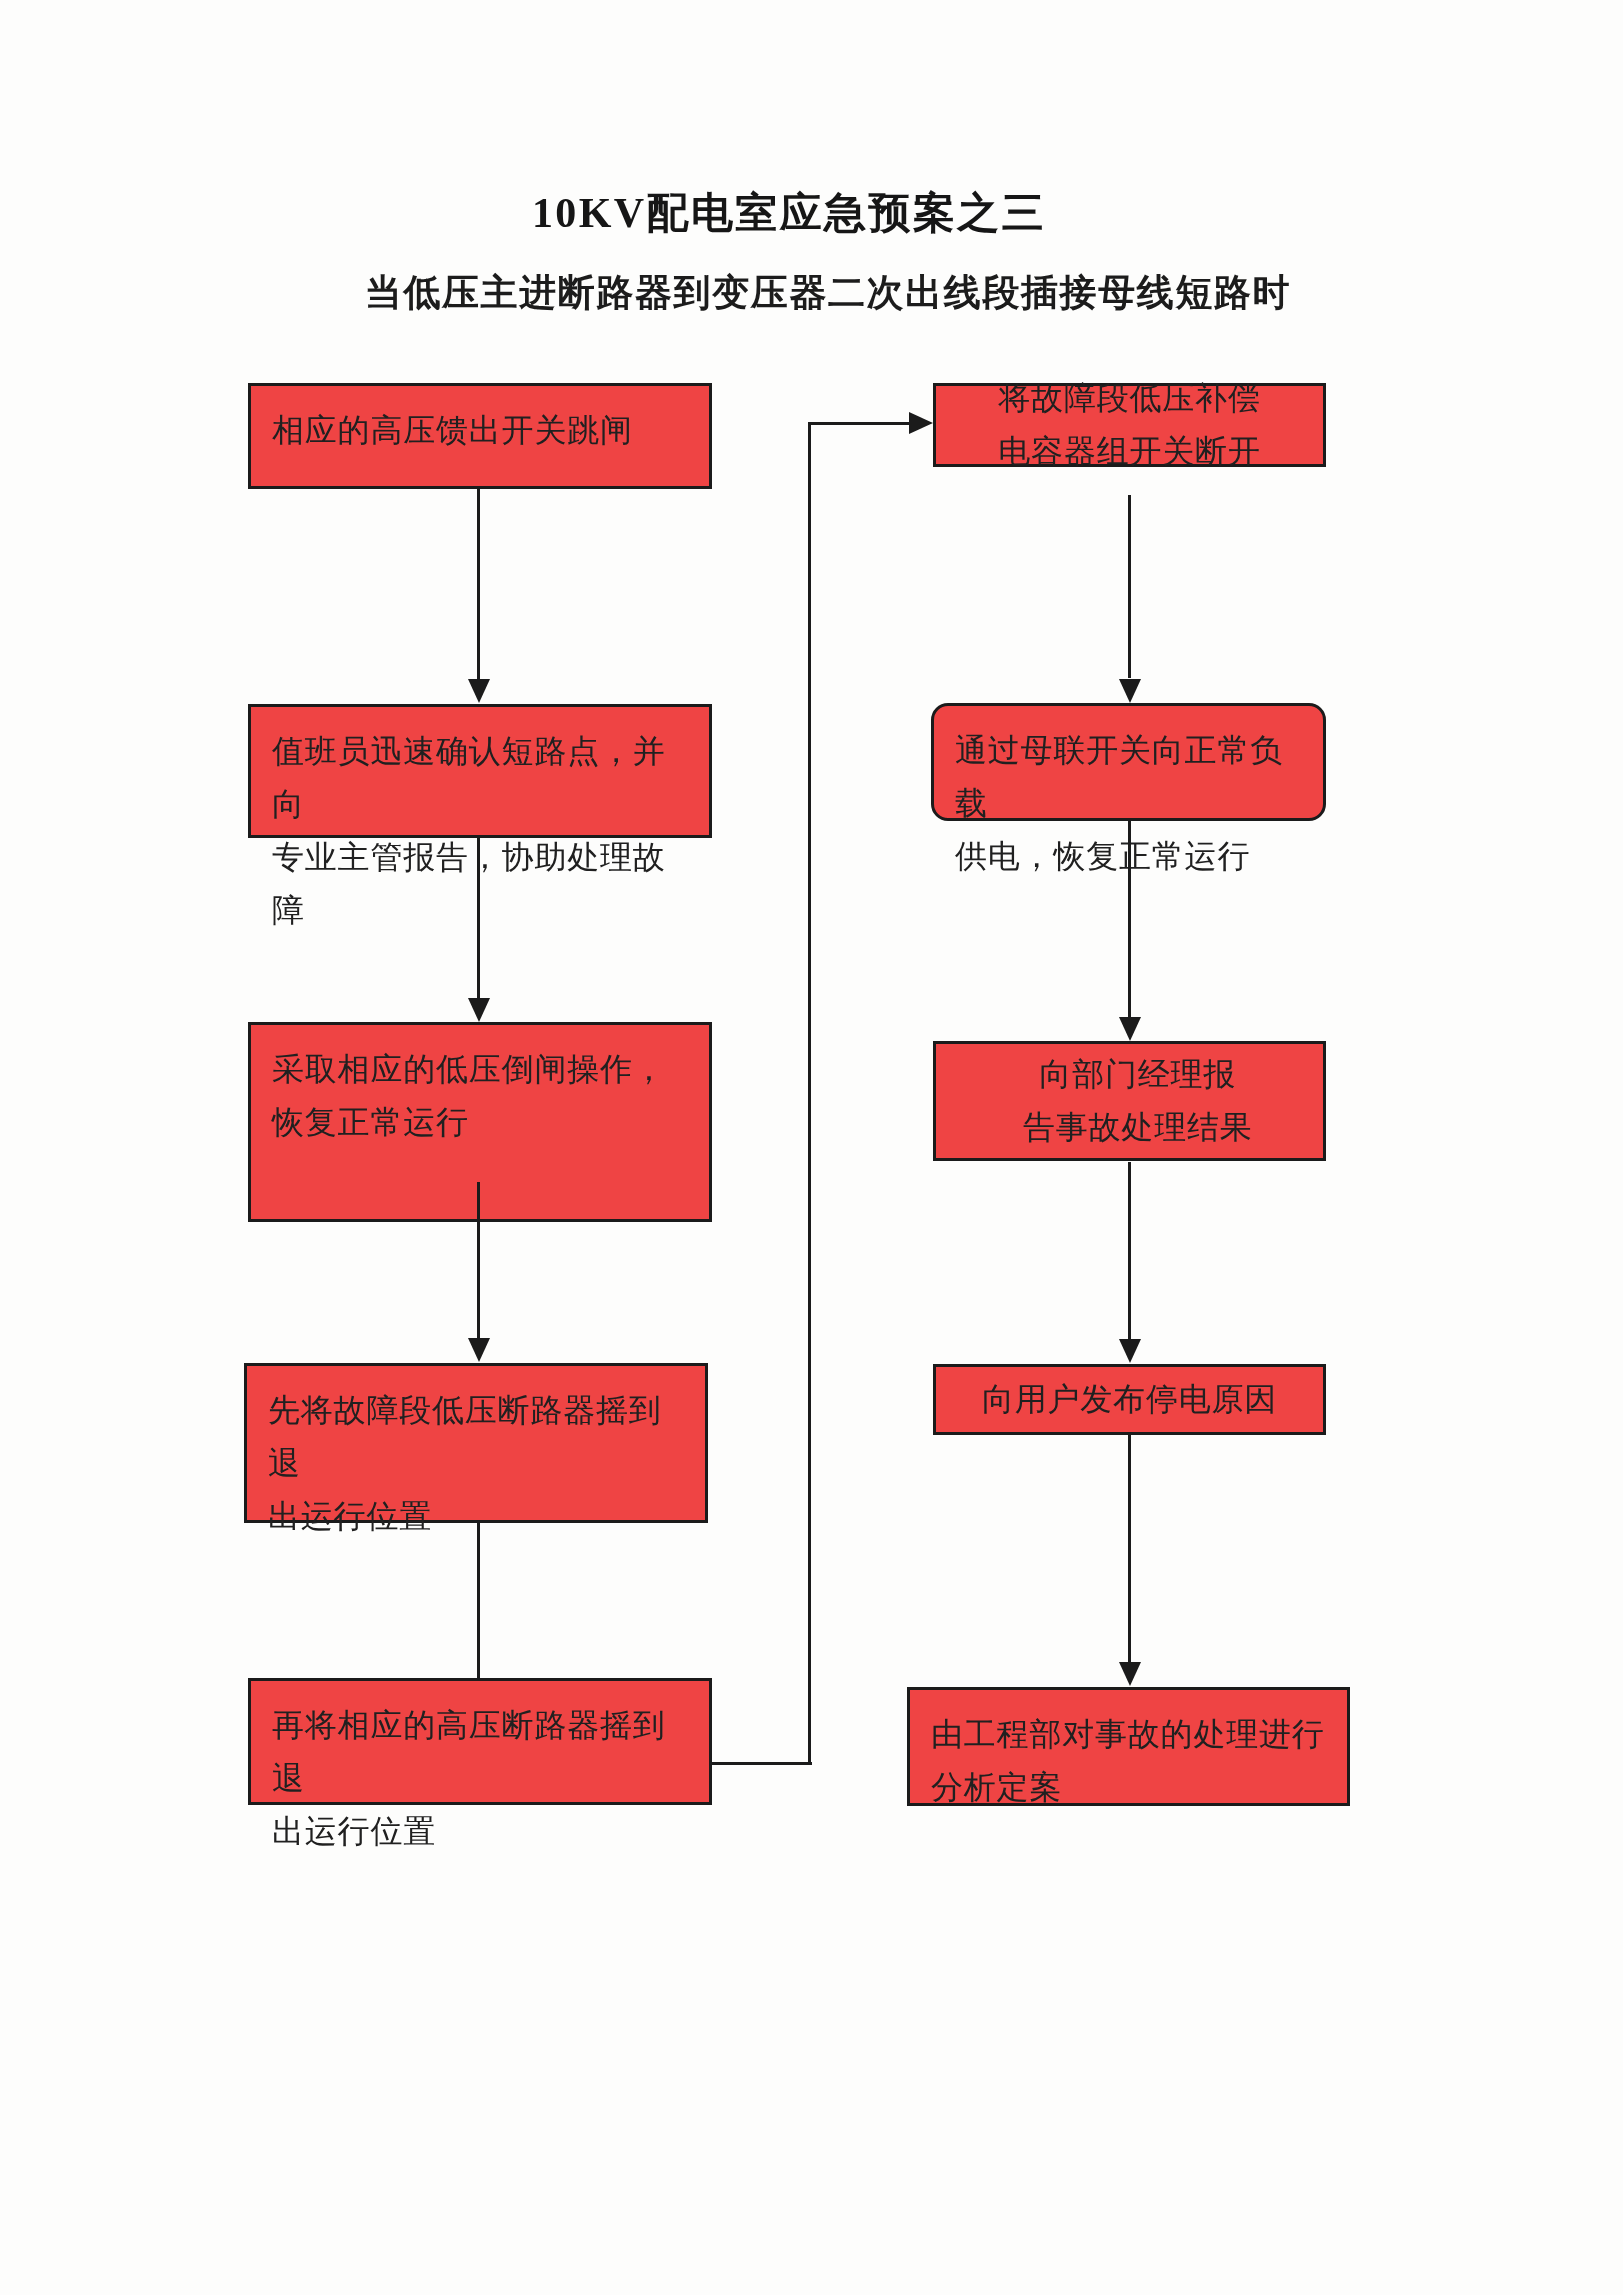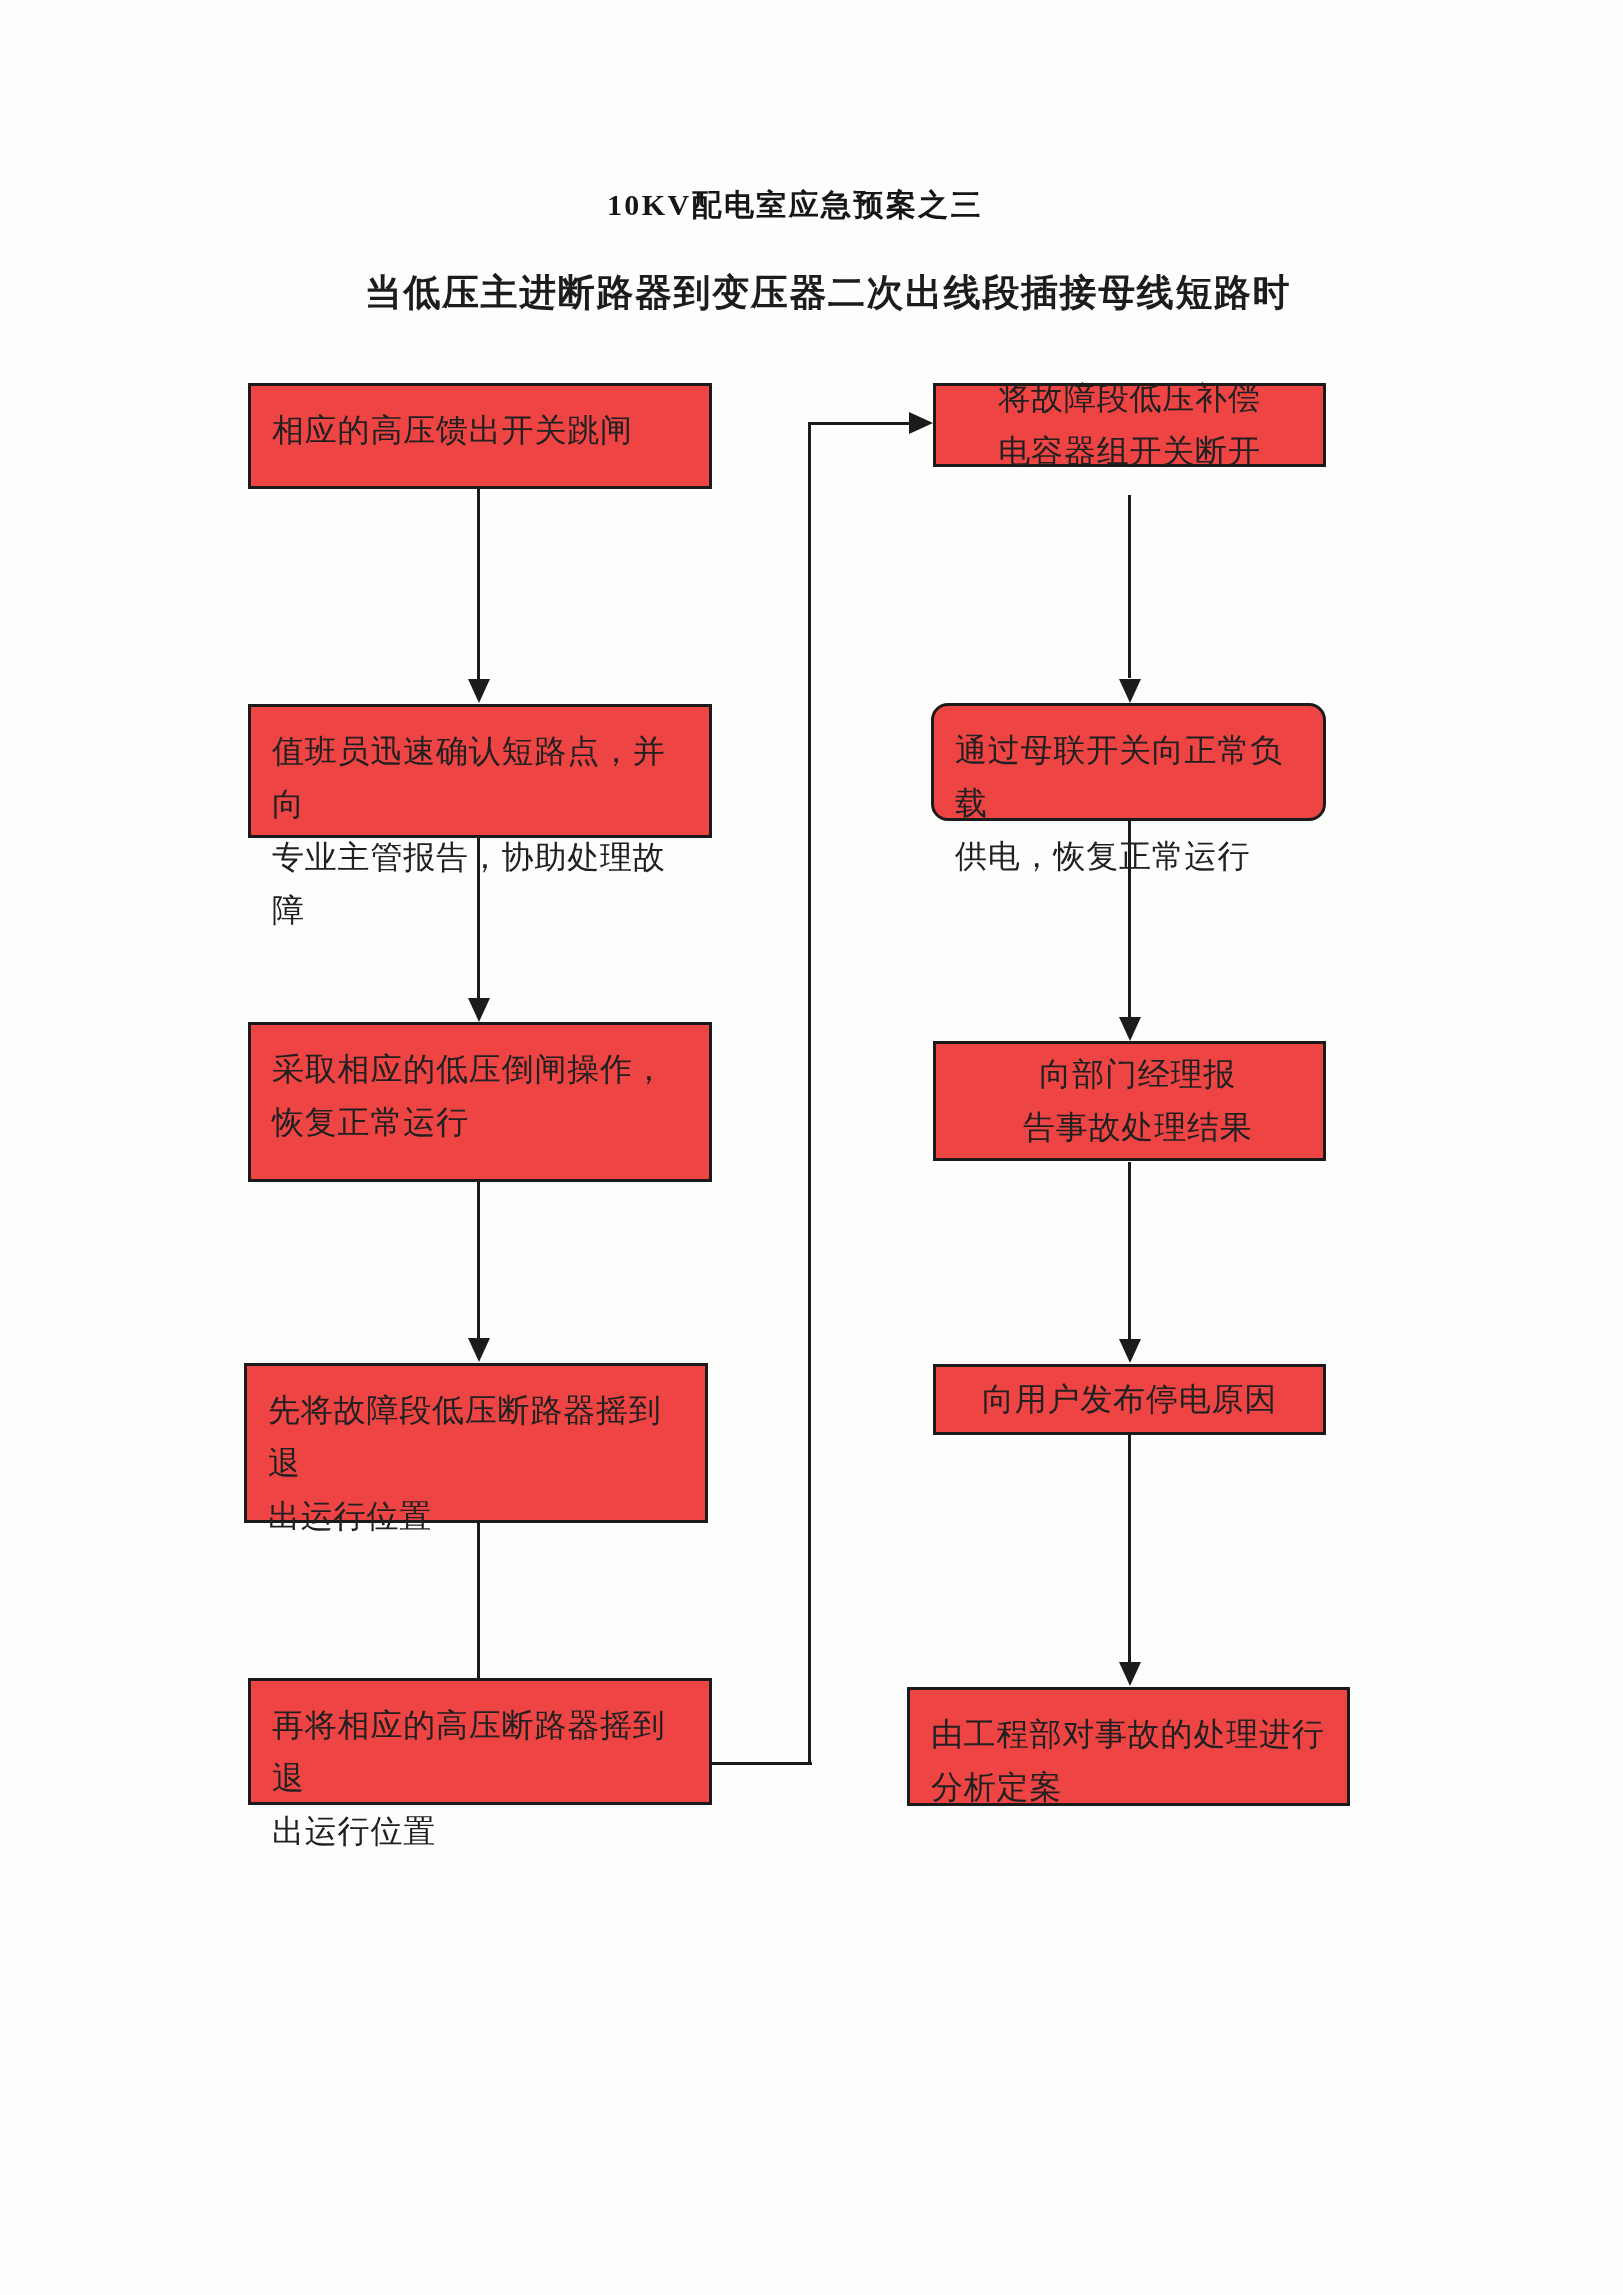--- a/index.html
+++ b/index.html
@@ -7,23 +7,23 @@
     position:relative;
     width:1623px;
     height:2295px;
     background:#fdfdfc;
     font-family:"Liberation Serif","DejaVu Serif",serif;
     color:#1d1d1d;
     overflow:hidden;
   }
   .title{
     position:absolute;
-    top:185px; left:16px; width:1558px;
+    top:185px; left:10px; width:1558px;
     text-align:center;
-    font-size:30px;
+    font-size:42px;
     font-weight:bold;
     letter-spacing:2.4px;
     color:#161616;
   }
   .subtitle{
     position:absolute;
     top:268px; left:0; width:1656px;
     text-align:center;
     font-size:37px;
     font-weight:600;
@@ -39,21 +39,21 @@
     line-height:53px;
     white-space:pre-line;
     color:#202020;
     letter-spacing:0.8px;
   }
   .tl{ padding:18px 16px 0 21px; text-align:left; }
   .cc{ display:flex; align-items:center; justify-content:center; text-align:center; padding:0 6.5px; }
   
   .pos-l1{ left:248px; top:383px;  width:464px; height:106px; }
   .pos-l2{ left:248px; top:704px;  width:464px; height:134px; }
-  .pos-l3{ left:248px; top:1022px; width:464px; height:160px; }
+  .pos-l3{ left:248px; top:1022px; width:464px; height:200px; }
   .pos-l4{ left:244px; top:1363px; width:464px; height:160px; }
   .pos-l5{ left:248px; top:1678px; width:464px; height:127px; }
   .pos-r1{ left:933px; top:383px;  width:393px; height:84px; }
   .pos-r2{ left:931px; top:703px;  width:395px; height:118px;border-radius:17px; }
   .pos-r3{ left:933px; top:1041px; width:393px; height:120px;padding-left:23px; }
   .pos-r4{ left:933px; top:1364px; width:393px; height:71px;  }
   .pos-r5{ left:907px; top:1687px; width:443px; height:119px; }
   
   .vline,.hline{ position:absolute; background:#1b1b1b; }
   .vline{ width:3.2px; }

